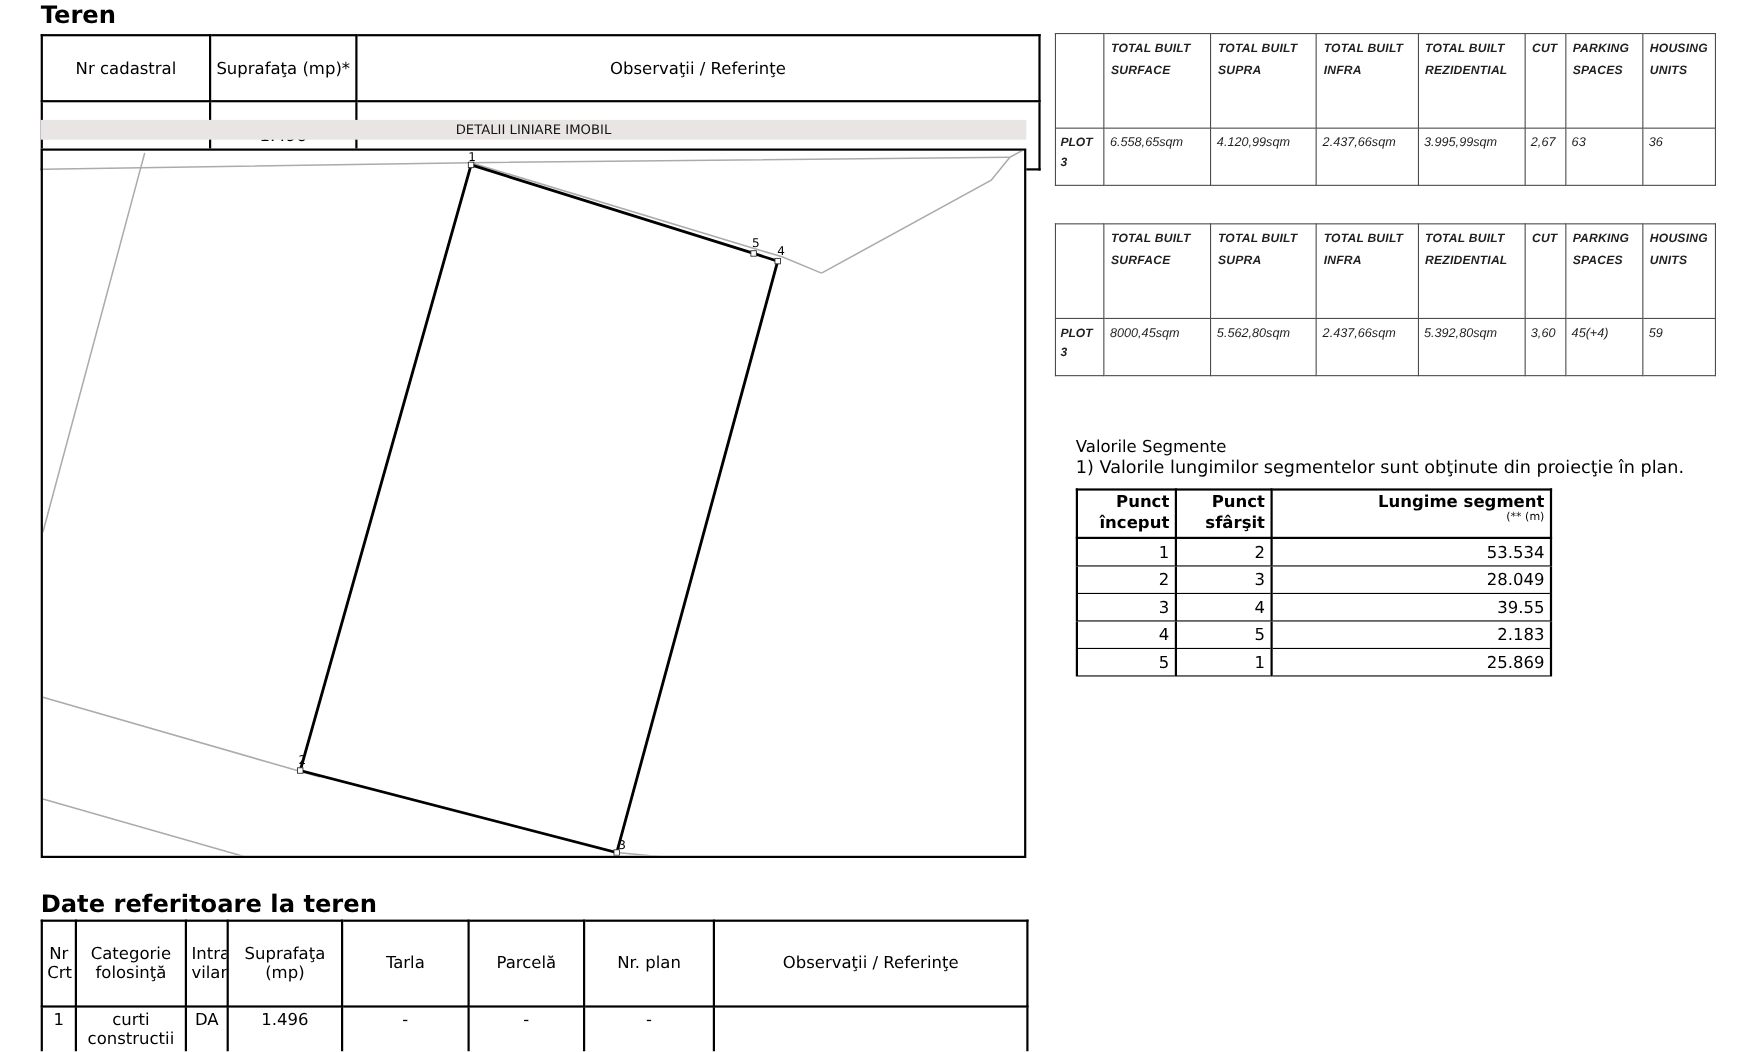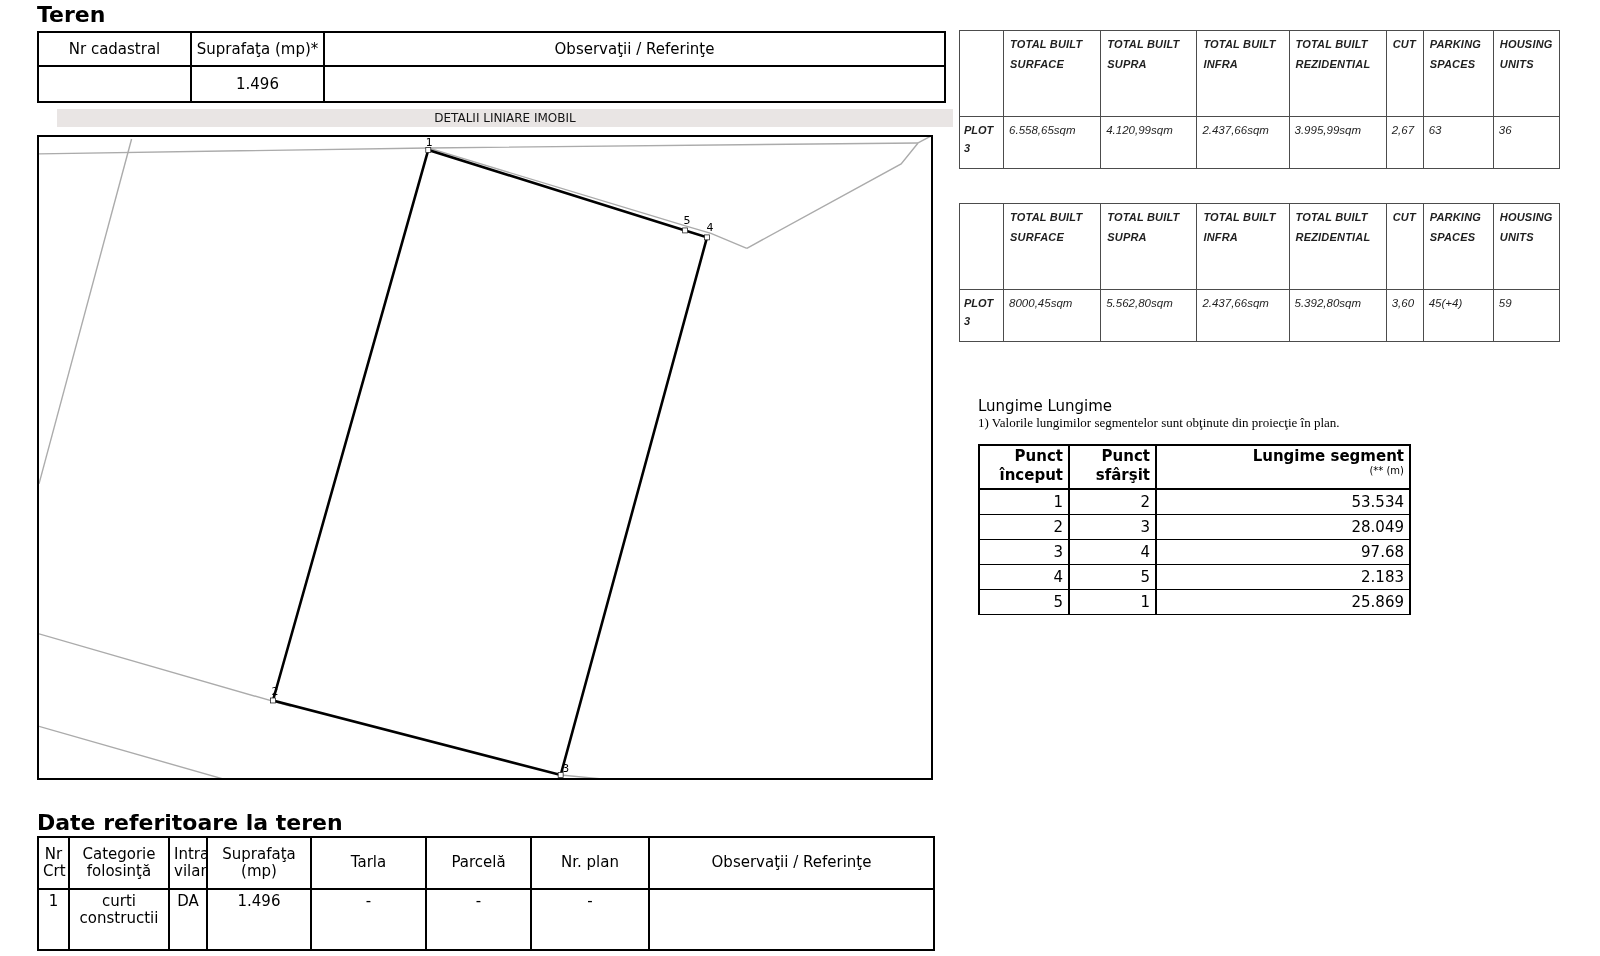--- a/index.html
+++ b/index.html
@@ -6,21 +6,21 @@
   #page{position:relative;width:1600px;height:956px;background:#ffffff;
         font-family:"DejaVu Sans",sans-serif;color:#000;overflow:hidden;}
 
   .abs{position:absolute;}
 
   h1.sec{font-size:22px;font-weight:bold;margin:0;}
 
   
   table.doc{border-collapse:collapse;table-layout:fixed;}
   table.doc td,table.doc th{border:2px solid #000;font-weight:normal;
-        text-align:center;padding:4px 4px;overflow:hidden;}
+        text-align:center;padding:17px 4px;overflow:hidden;}
 
   .top-table{width:907px;font-size:15px;}
   .top-table tr.hd td{height:24px;}
   .top-table tr.dt td{height:26px;}
 
   .footnote{font-size:15px;}
 
   .map-titlebar{width:896px;height:18px;background:#e9e5e4;text-align:center;
         font-size:12px;line-height:18px;color:#141414;}
   .map-frame{width:896px;height:645px;border:2px solid #000;box-sizing:border-box;background:#fff;}
@@ -31,21 +31,21 @@
   table.scan-table{border-collapse:collapse;table-layout:fixed;width:601px;}
   table.scan-table th,table.scan-table td{border:1px solid #4c4c4c;vertical-align:top;
         text-align:left;overflow:hidden;}
   table.scan-table th{font-size:11px;font-weight:bold;line-height:1.8;height:81px;
         padding:4px 5px 0 6px;letter-spacing:.2px;}
   table.scan-table td{font-size:11.5px;height:46px;padding:5px 16px 0 5px;line-height:1.5;}
   table.scan-table td.plot{font-weight:bold;font-size:11px;line-height:1.6;padding-left:4px;}
 
   
   .seg-title{font-size:15px;}
-  .seg-note{font-size:13px;font-family:Liberation Serif, serif;}
+  .seg-note{font-size:16px;}
   table.seg{border-collapse:collapse;table-layout:fixed;width:431px;font-size:15px;}
   table.seg th{border:2px solid #000;font-weight:bold;text-align:right;
         padding:1px 5px 1px 0;white-space:pre-line;height:40px;vertical-align:top;line-height:1.25;}
   table.seg td{border:1px solid #000;border-left:2px solid #000;border-right:2px solid #000;
         text-align:right;padding:0 5px 0 0;height:24px;}
   table.seg .sub{display:block;font-size:10px;font-weight:normal;line-height:1;}
 
   
   .bot-table{width:896px;font-size:15px;}
   .bot-table tr.hd td{height:42px;line-height:1.15;white-space:pre-line;}
@@ -73,21 +73,21 @@
     </tr>
     <tr class="dt">
       <td></td>
       <td>1.496</td>
       <td></td>
     </tr>
   </tbody>
     </table>
 
 
-  <div class="map-titlebar abs" style="left:37px;top:109px;margin-left:20px;">DETALII LINIARE IMOBIL</div>
+  <div class="map-titlebar abs" style="left:37px;top:109px;">DETALII LINIARE IMOBIL</div>
   <div class="map-frame abs" style="left:37px;top:135px;">
     <svg viewBox="0 0 896 645" preserveAspectRatio="none">
         <polyline points="93,2 0,349" fill="none" stroke="#ababab" stroke-width="1.4"></polyline>
         <polyline points="0,17 391,11 883,6" fill="none" stroke="#ababab" stroke-width="1.4"></polyline>
         <polyline points="883,6 866,27 711,112" fill="none" stroke="#ababab" stroke-width="1.4"></polyline>
         <polyline points="711,112 675,97 651,90 391,11" fill="none" stroke="#ababab" stroke-width="1.4"></polyline>
         <polyline points="883,6 896,-1" fill="none" stroke="#ababab" stroke-width="1.4"></polyline>
         <polyline points="0,500 253,573" fill="none" stroke="#ababab" stroke-width="1.4"></polyline>
         <polyline points="0,593 185,646" fill="none" stroke="#ababab" stroke-width="1.4"></polyline>
         <polyline points="524,642 566,646" fill="none" stroke="#ababab" stroke-width="1.4"></polyline>
@@ -172,21 +172,21 @@
         <td>2.437,66sqm</td>
         <td>5.392,80sqm</td>
         <td>3,60</td>
         <td>45(+4)</td>
         <td>59</td>
       </tr>
     </tbody>
       </table>
   </div>
 
-  <div class="seg-title abs" style="left:978px;top:397px;">Lungime Lungime</div>
+  <div class="seg-title abs" style="left:978px;top:397px;">Valorile Segmente</div>
   <div class="seg-note abs" style="left:978px;top:415px;">1) Valorile lungimilor segmentelor sunt obţinute din proiecţie în plan.</div>
 
   <table class="seg abs" style="left:978px;top:444px;">
     <colgroup>
         <col style="width:90px">
         <col style="width:87px">
         <col style="width:254px">
       </colgroup>
     <tbody>
         <tr>
@@ -202,21 +202,21 @@
       <td>53.534</td>
     </tr>
     <tr>
       <td>2</td>
       <td>3</td>
       <td>28.049</td>
     </tr>
     <tr>
       <td>3</td>
       <td>4</td>
-      <td>97.68</td>
+      <td>39.55</td>
     </tr>
     <tr>
       <td>4</td>
       <td>5</td>
       <td>2.183</td>
     </tr>
     <tr>
       <td>5</td>
       <td>1</td>
       <td>25.869</td>

